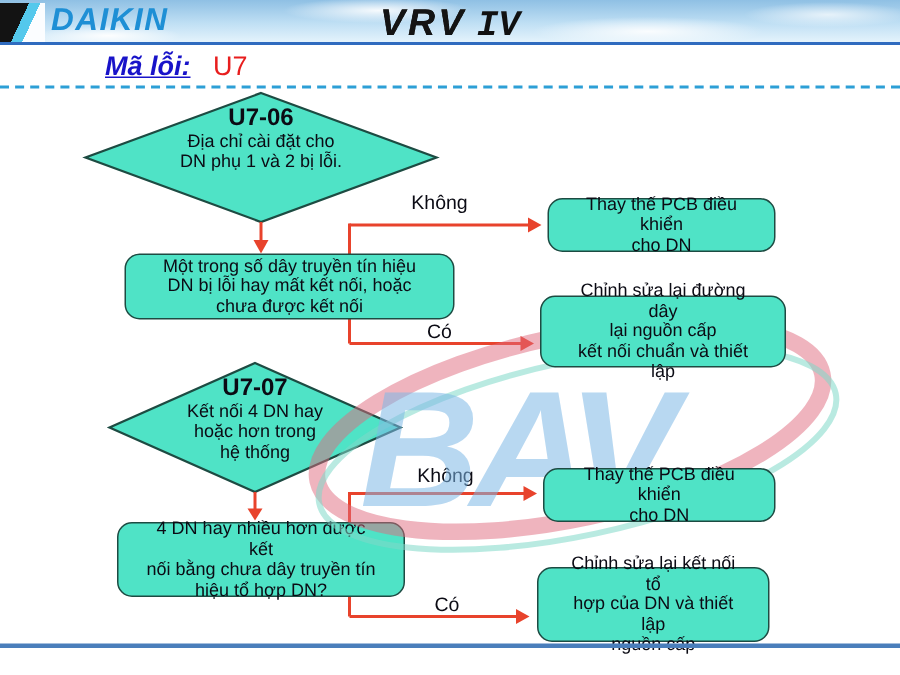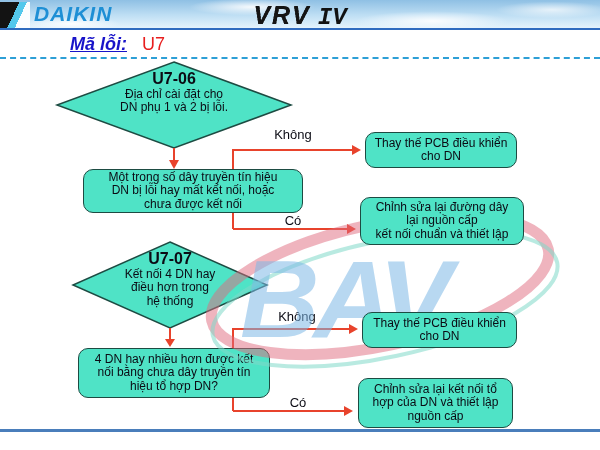--- a/index.html
+++ b/index.html
@@ -67,21 +67,21 @@
   .connectors .head{fill:var(--red);}
 
   
   .shape-text{position:absolute;text-align:center;font-size:12px;line-height:13.5px;}
   .shape-text .d-title{font-size:16px;font-weight:700;margin-bottom:2px;}
   .stmt,.action{
     position:absolute;background:var(--shape-fill);
     border:1.5px solid var(--shape-border);border-radius:10px;
     text-align:center;font-size:12px;line-height:13.5px;
     display:flex;flex-direction:column;justify-content:center;
-    padding:2px 3px;
+    padding:2px 17px;
   }
   .line{display:block;}
   .branch-label{position:absolute;font-size:13px;text-align:center;width:70px;}
 
   
   .d1-text{left:64px;top:72px;width:220px;}
   .stmt1{left:83px;top:169px;width:220px;height:44px;}
   .no1{left:258px;top:127px;}
   .yes1{left:258px;top:213px;}
   .act1{left:365px;top:132px;width:152px;height:36px;}
@@ -149,21 +149,21 @@
     <span class="line">DN bị lỗi hay mất kết nối, hoặc</span>
     <span class="line">chưa được kết nối</span>
   </div>
 
   <div class="branch-label no1">Không</div>
   <div class="branch-label yes1">Có</div>
 
   <div class="shape-text d2-text">
     <div class="d-title">U7-07</div>
     <span class="line">Kết nối 4 DN hay</span>
-    <span class="line">điều hơn trong</span>
+    <span class="line">hoặc hơn trong</span>
     <span class="line">hệ thống</span>
   </div>
 
   <div class="stmt stmt2">
     <span class="line">4 DN hay nhiều hơn được kết</span>
     <span class="line">nối bằng chưa dây truyền tín</span>
     <span class="line">hiệu tổ hợp DN?</span>
   </div>
 
   <div class="branch-label no2">Không</div>

